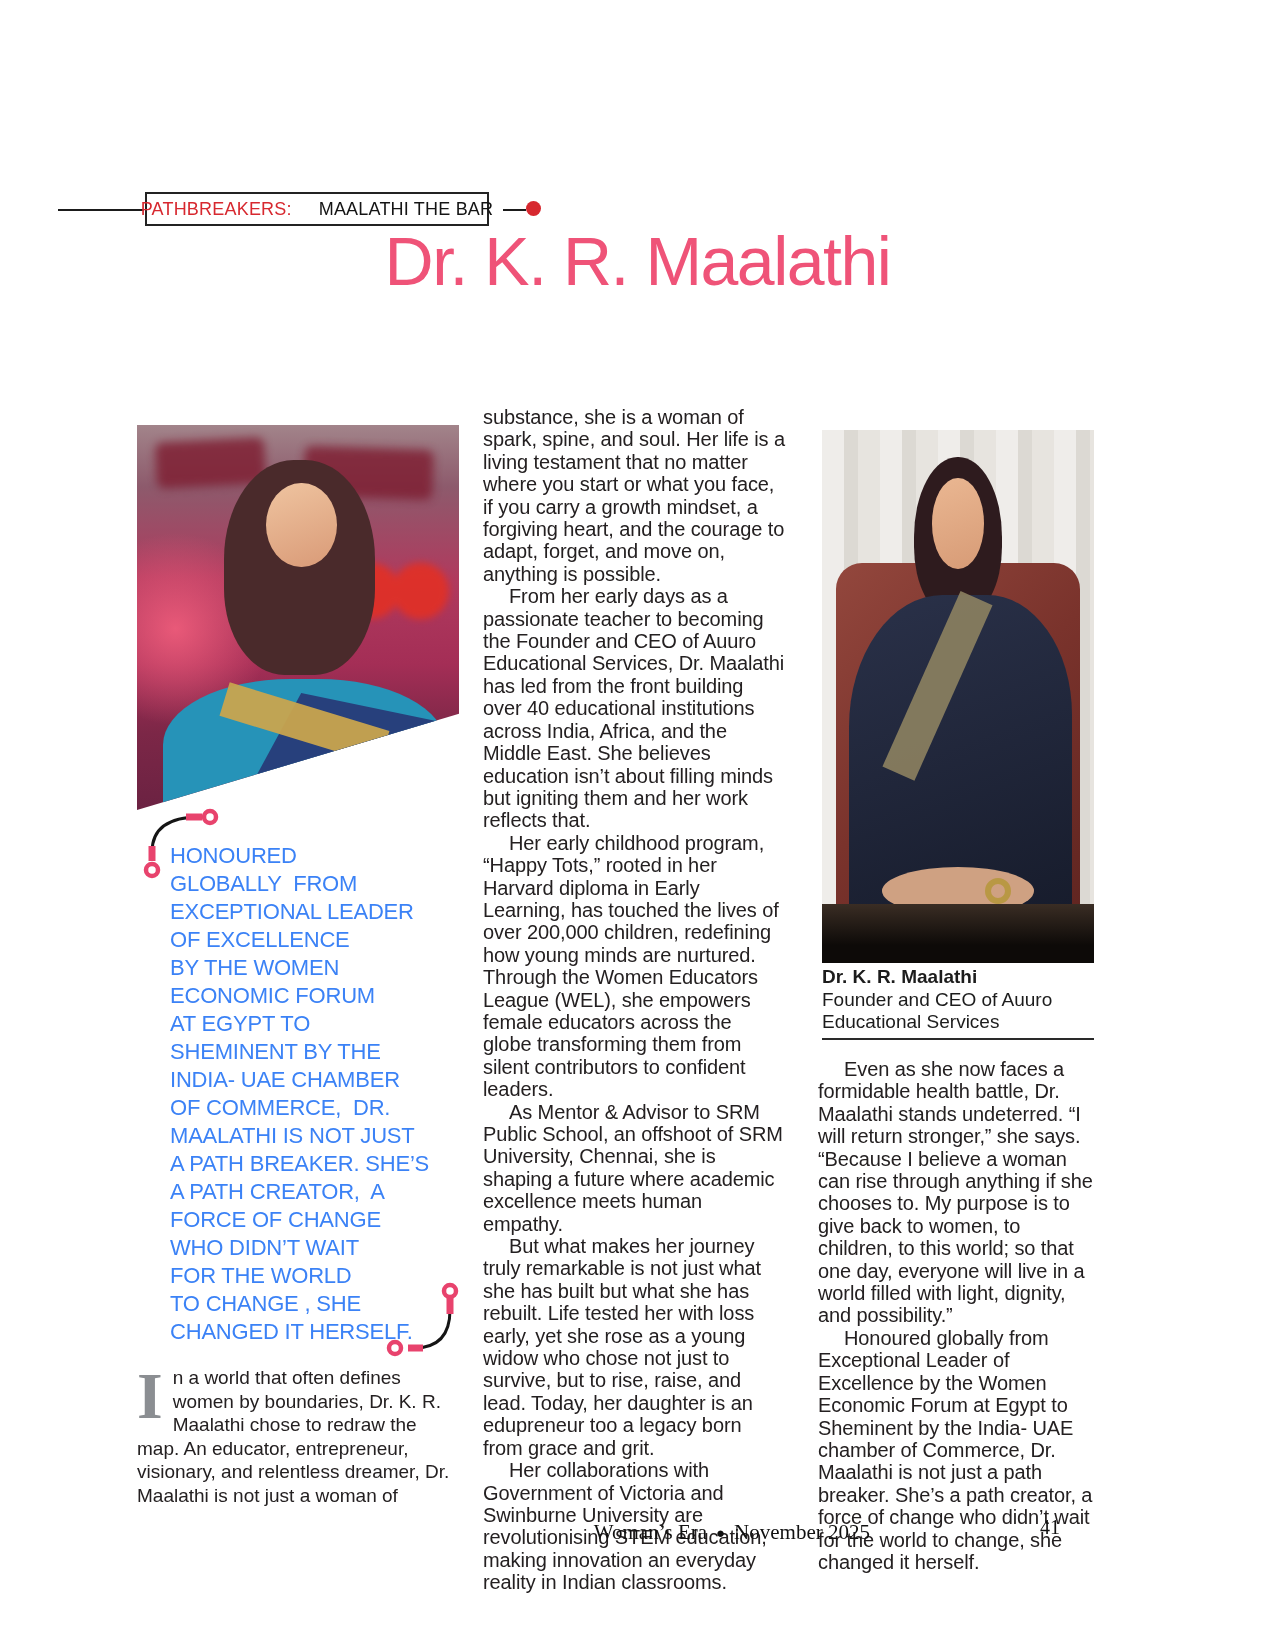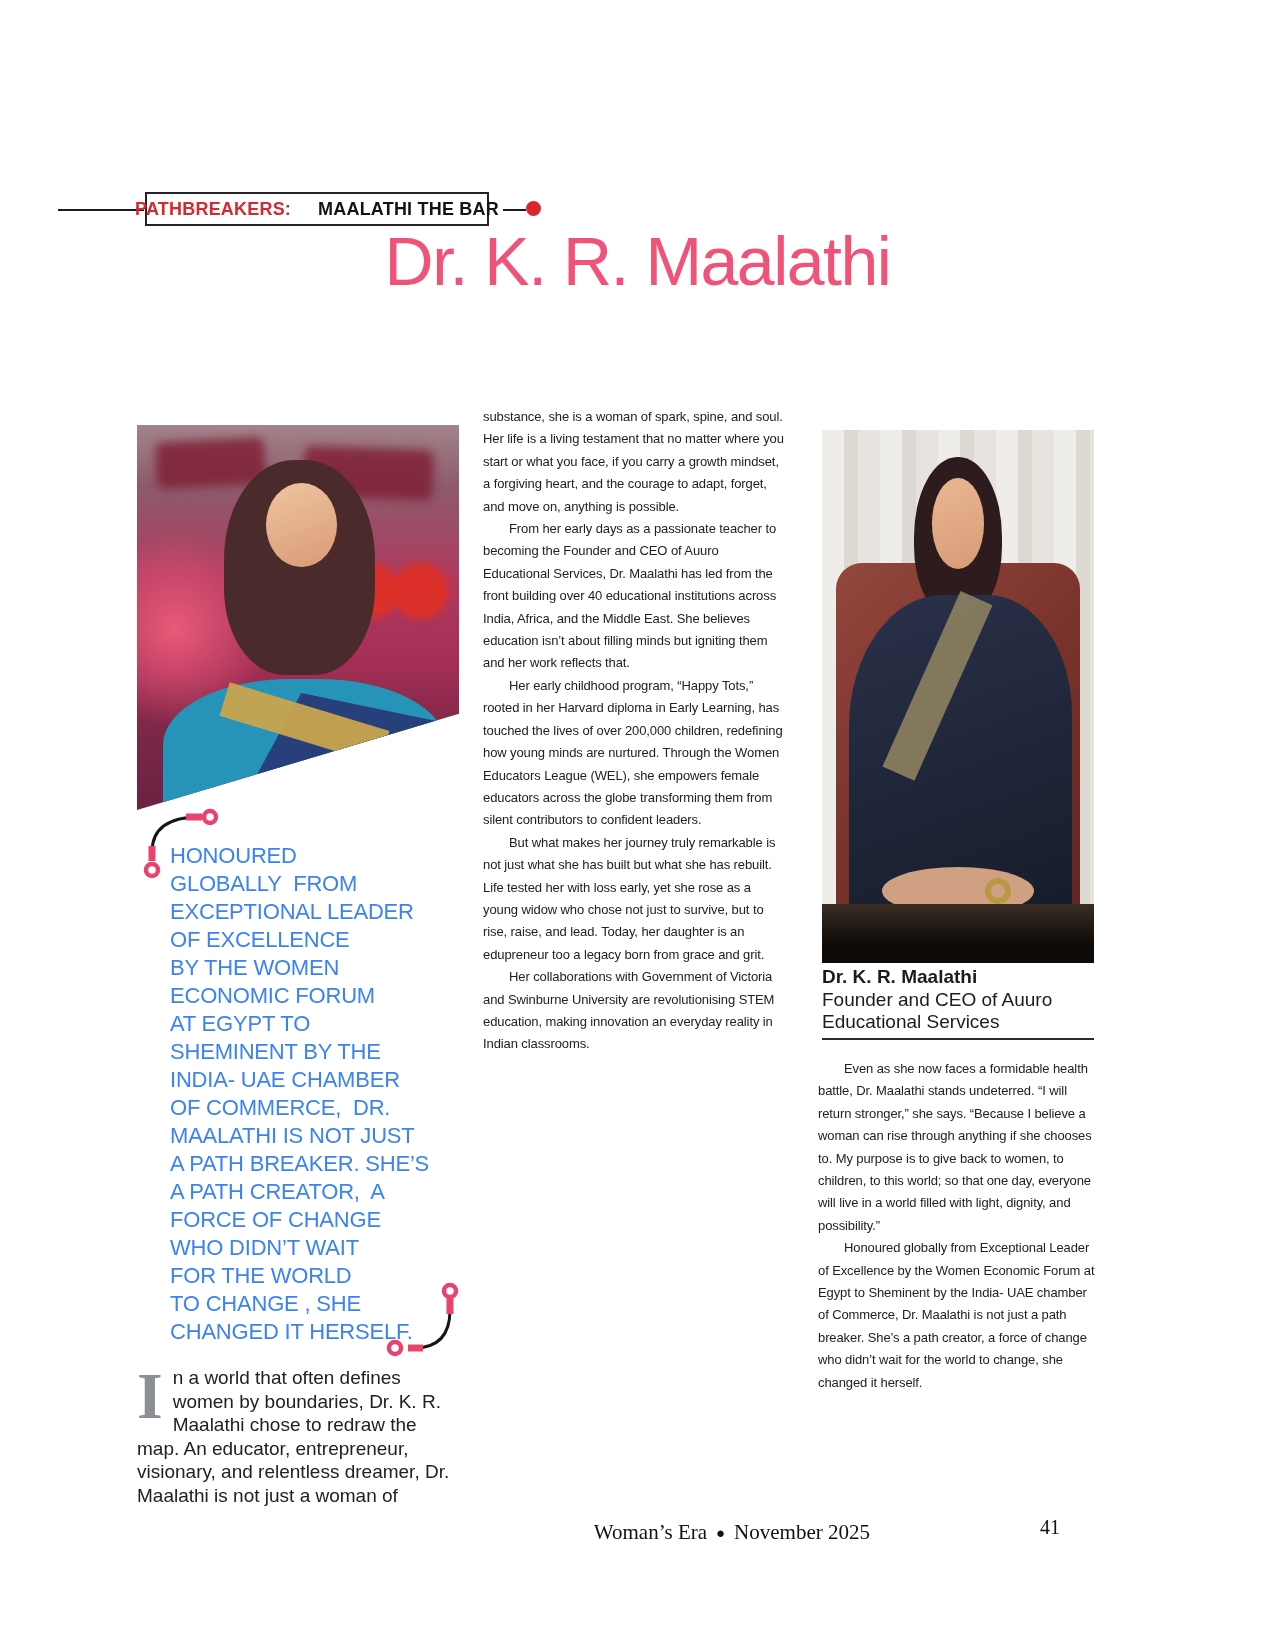--- a/index.html
+++ b/index.html
@@ -7,21 +7,21 @@
     position:relative;width:1275px;height:1650px;margin:0 auto;background:#ffffff;
     font-family:"Liberation Sans",sans-serif;color:#242021;overflow:hidden;
   }
   
   .kicker-rule{position:absolute;height:2px;background:#1b1b1b;}
   .kicker-rule.left{left:58px;top:209px;width:86px;}
   .kicker-rule.right{left:503px;top:209px;width:23px;}
   .kicker-box{
     position:absolute;left:145px;top:192px;width:344px;height:34px;
     border:2px solid #232323;display:flex;align-items:center;justify-content:center;
-    box-sizing:border-box;font-size:18px;font-weight:bold;letter-spacing:.2px;white-space:nowrap;gap:20px;
+    box-sizing:border-box;font-size:18px;font-weight:normal;letter-spacing:.2px;white-space:nowrap;gap:20px;
   }
   .kicker-box .hl{color:#d7282f;margin-right:7px;}
   .kicker-box .rest{color:#141414;}
   .kicker-dot{position:absolute;left:526px;top:201px;width:15px;height:15px;border-radius:50%;background:#d7282f;}
   
   .article-title{
     position:absolute;left:110px;top:222px;width:1055px;text-align:center;
     font-size:68px;color:#ef5378;letter-spacing:-1.5px;white-space:nowrap;
   }
   .article-subtitle{
@@ -57,21 +57,21 @@
     white-space:pre-wrap;
   }
   .connector{position:absolute;width:85px;height:85px;}
   .connector.top{left:138px;top:800px;}
   .connector.bottom{left:378px;top:1278px;}
   
   .intro{position:absolute;left:137px;top:1366px;width:318px;font-size:19px;line-height:23.6px;color:#242021;}
   .dropcap{float:left;font-family:"Liberation Serif",serif;font-weight:bold;color:#8b8e92;
     font-size:66px;line-height:52px;padding:4px 10px 0 0;}
   
-  .body-col{position:absolute;font-size:13px;line-height:22.4px;color:#242021;letter-spacing:-.1px;}
+  .body-col{position:absolute;font-size:20px;line-height:22.4px;color:#242021;letter-spacing:-.1px;}
   .body-col p{margin:0;text-indent:26px;}
   .body-col p.no-indent{text-indent:0;}
   .col-middle{left:483px;top:406px;width:302px;}
   .col-right{left:818px;top:1058px;width:280px;}
   
   .portrait-photo{position:absolute;left:822px;top:430px;width:272px;height:533px;overflow:hidden;}
   .rp-bg{position:absolute;inset:0;
     background:repeating-linear-gradient(90deg,#efedea 0 22px,#dcd9d3 22px 36px,#e7e4df 36px 58px);}
   .rp-chair{position:absolute;left:5%;right:5%;top:25%;bottom:0;border-radius:26px 26px 0 0;
     background:linear-gradient(135deg,#93473d 0%,#7a332c 45%,#5d231f 100%);}
@@ -162,20 +162,21 @@
   </svg>
 
   <div class="intro">
     <span class="dropcap">I</span><span>n a world that often defines women by boundaries, Dr. K. R. Maalathi chose to redraw the map. An educator, entrepreneur, visionary, and relentless dreamer, Dr. Maalathi is not just a woman of</span>
   </div>
 
   <div class="body-col col-middle">
     <p class="no-indent">substance, she is a woman of spark, spine, and soul. Her life is a living testament that no matter where you start or what you face, if you carry a growth mindset, a forgiving heart, and the courage to adapt, forget, and move on, anything is possible.</p>
     <p>From her early days as a passionate teacher to becoming the Founder and CEO of Auuro Educational Services, Dr. Maalathi has led from the front building over 40 educational institutions across India, Africa, and the Middle East. She believes education isn’t about filling minds but igniting them and her work reflects that.</p>
     <p>Her early childhood program, “Happy Tots,” rooted in her Harvard diploma in Early Learning, has touched the lives of over 200,000 children, redefining how young minds are nurtured. Through the Women Educators League (WEL), she empowers female educators across the globe transforming them from silent contributors to confident leaders.</p>
+    <p>As Mentor &amp; Advisor to SRM Public School, an offshoot of SRM University, Chennai, she is shaping a future where academic excellence meets human empathy.</p>
     <p>But what makes her journey truly remarkable is not just what she has built but what she has rebuilt. Life tested her with loss early, yet she rose as a young widow who chose not just to survive, but to rise, raise, and lead. Today, her daughter is an edupreneur too a legacy born from grace and grit.</p>
     <p>Her collaborations with Government of Victoria and Swinburne University are revolutionising STEM education, making innovation an everyday reality in Indian classrooms.</p>
   </div>
 
   <div class="portrait-photo">
     <div class="rp-bg"></div>
     <div class="rp-chair"></div>
     <div class="rp-hair"></div>
     <div class="rp-face"></div>
     <div class="rp-saree"></div>

